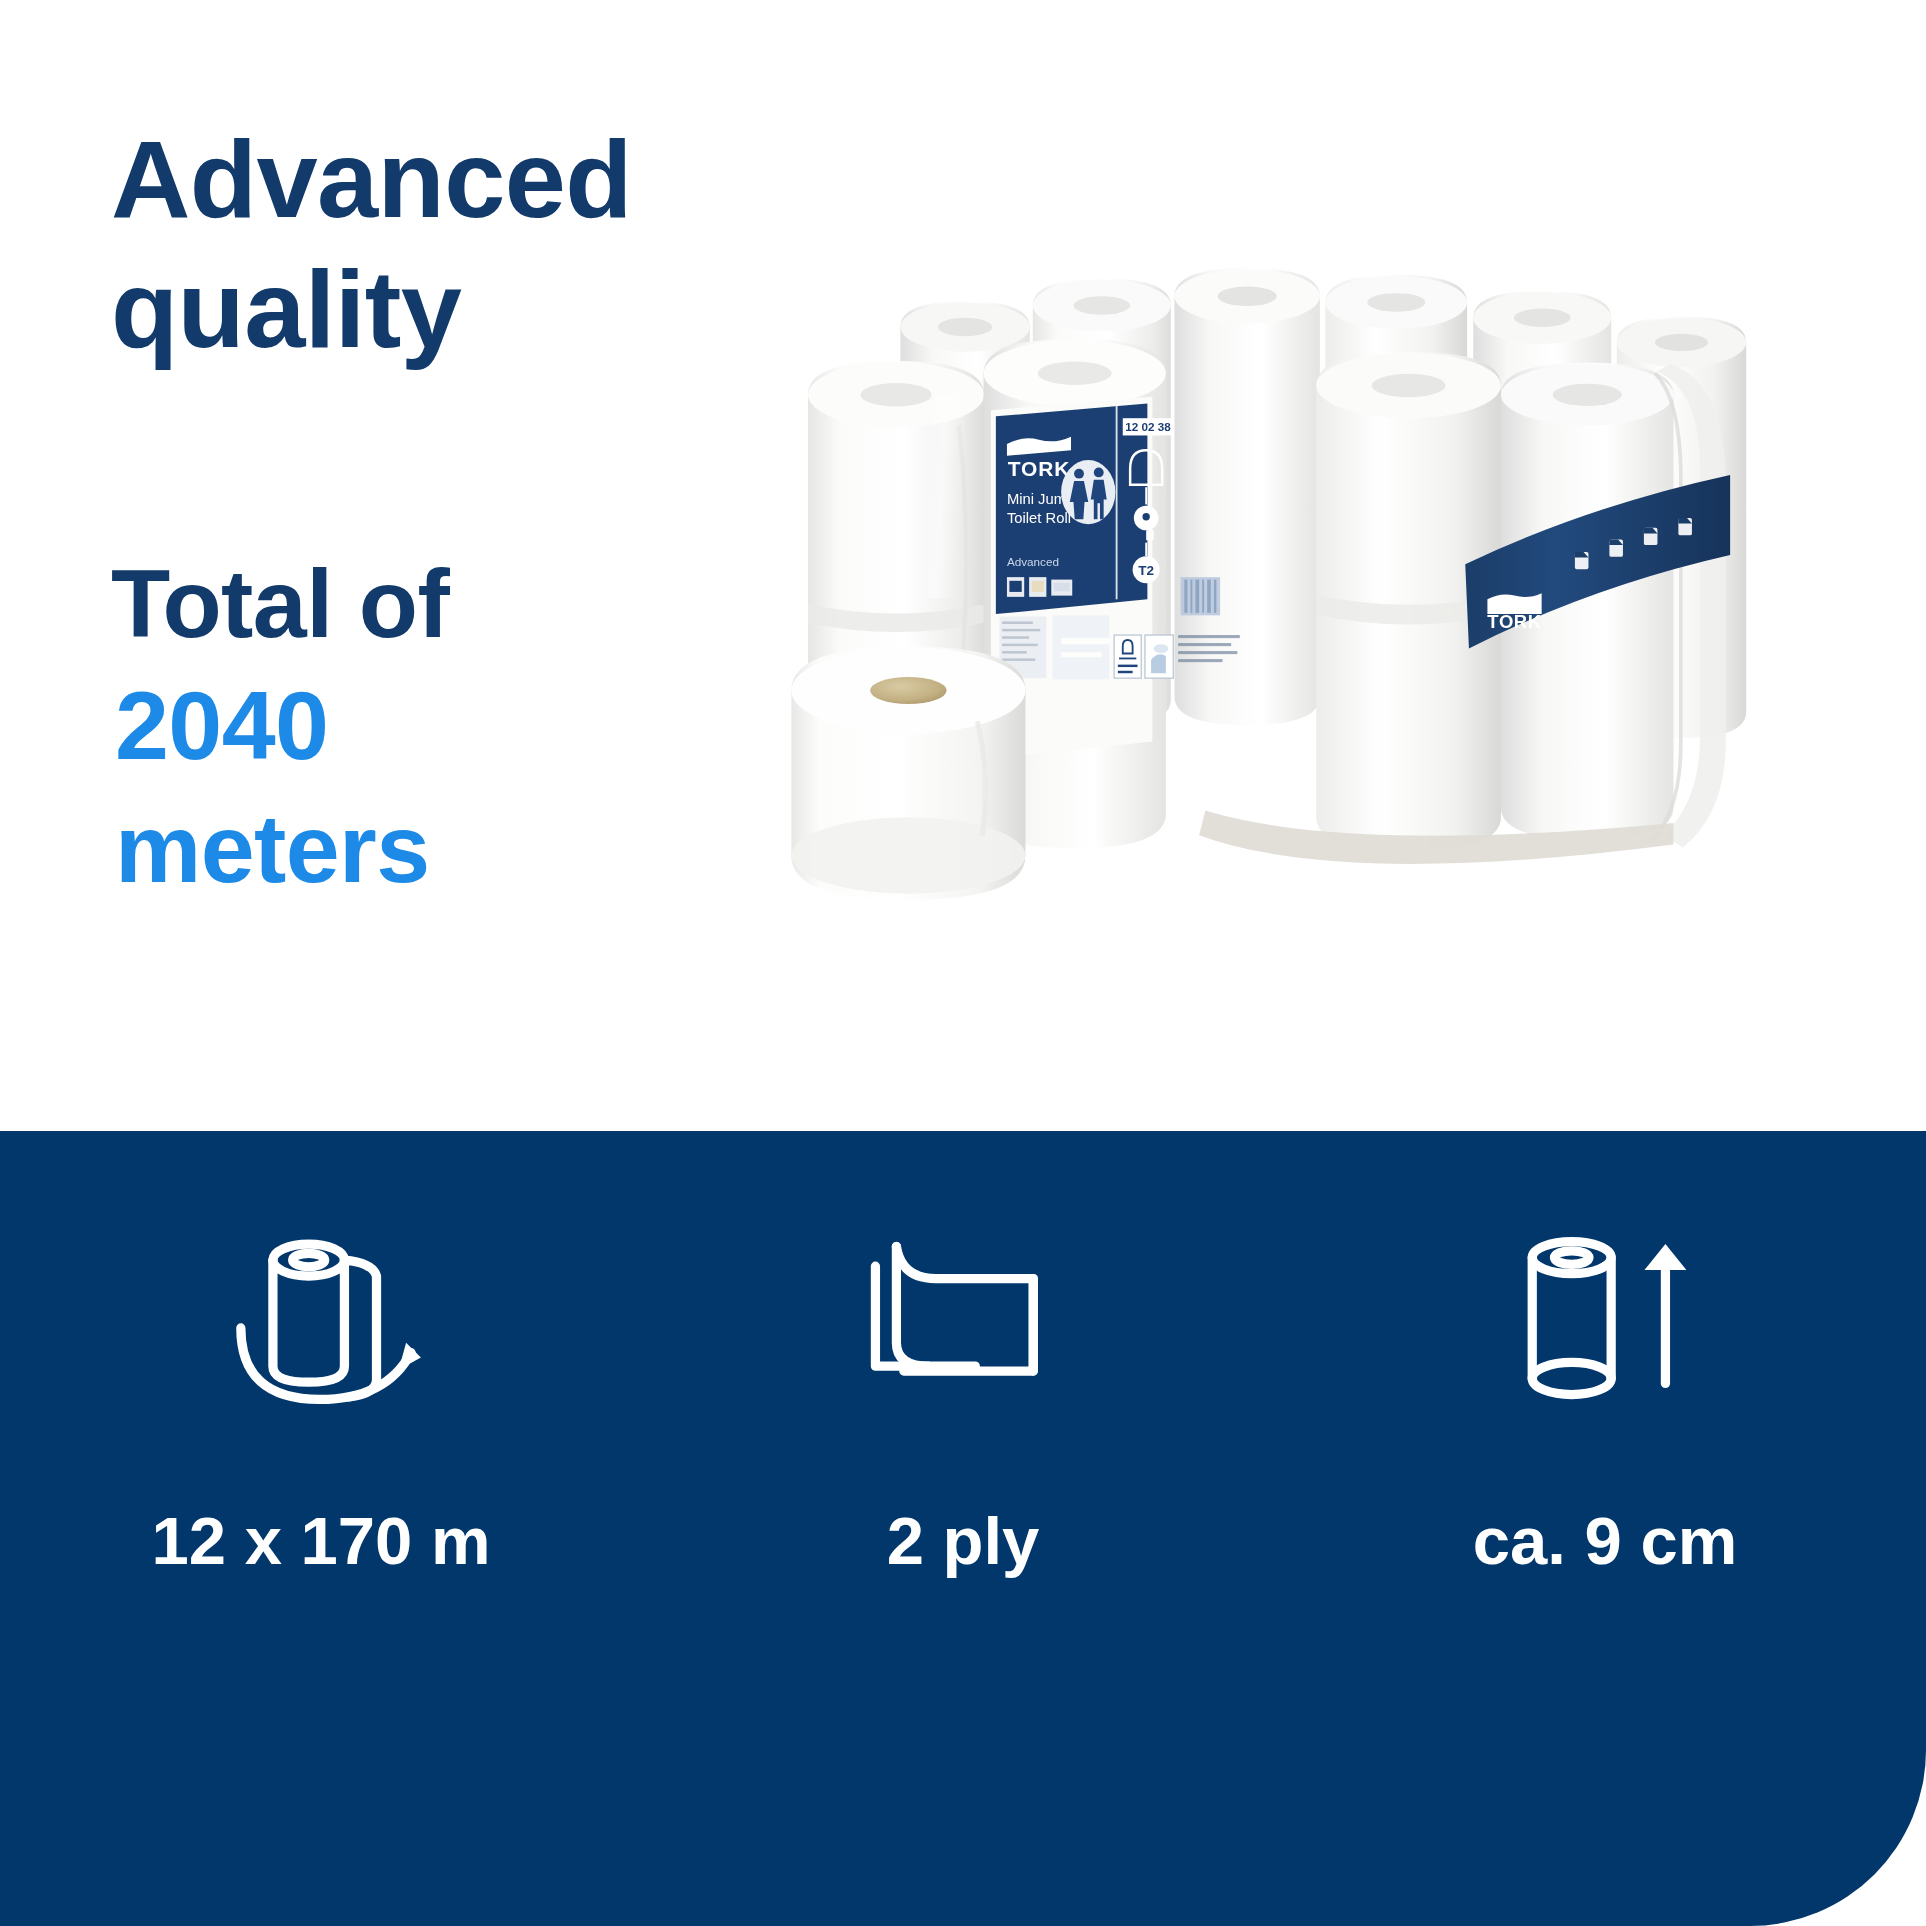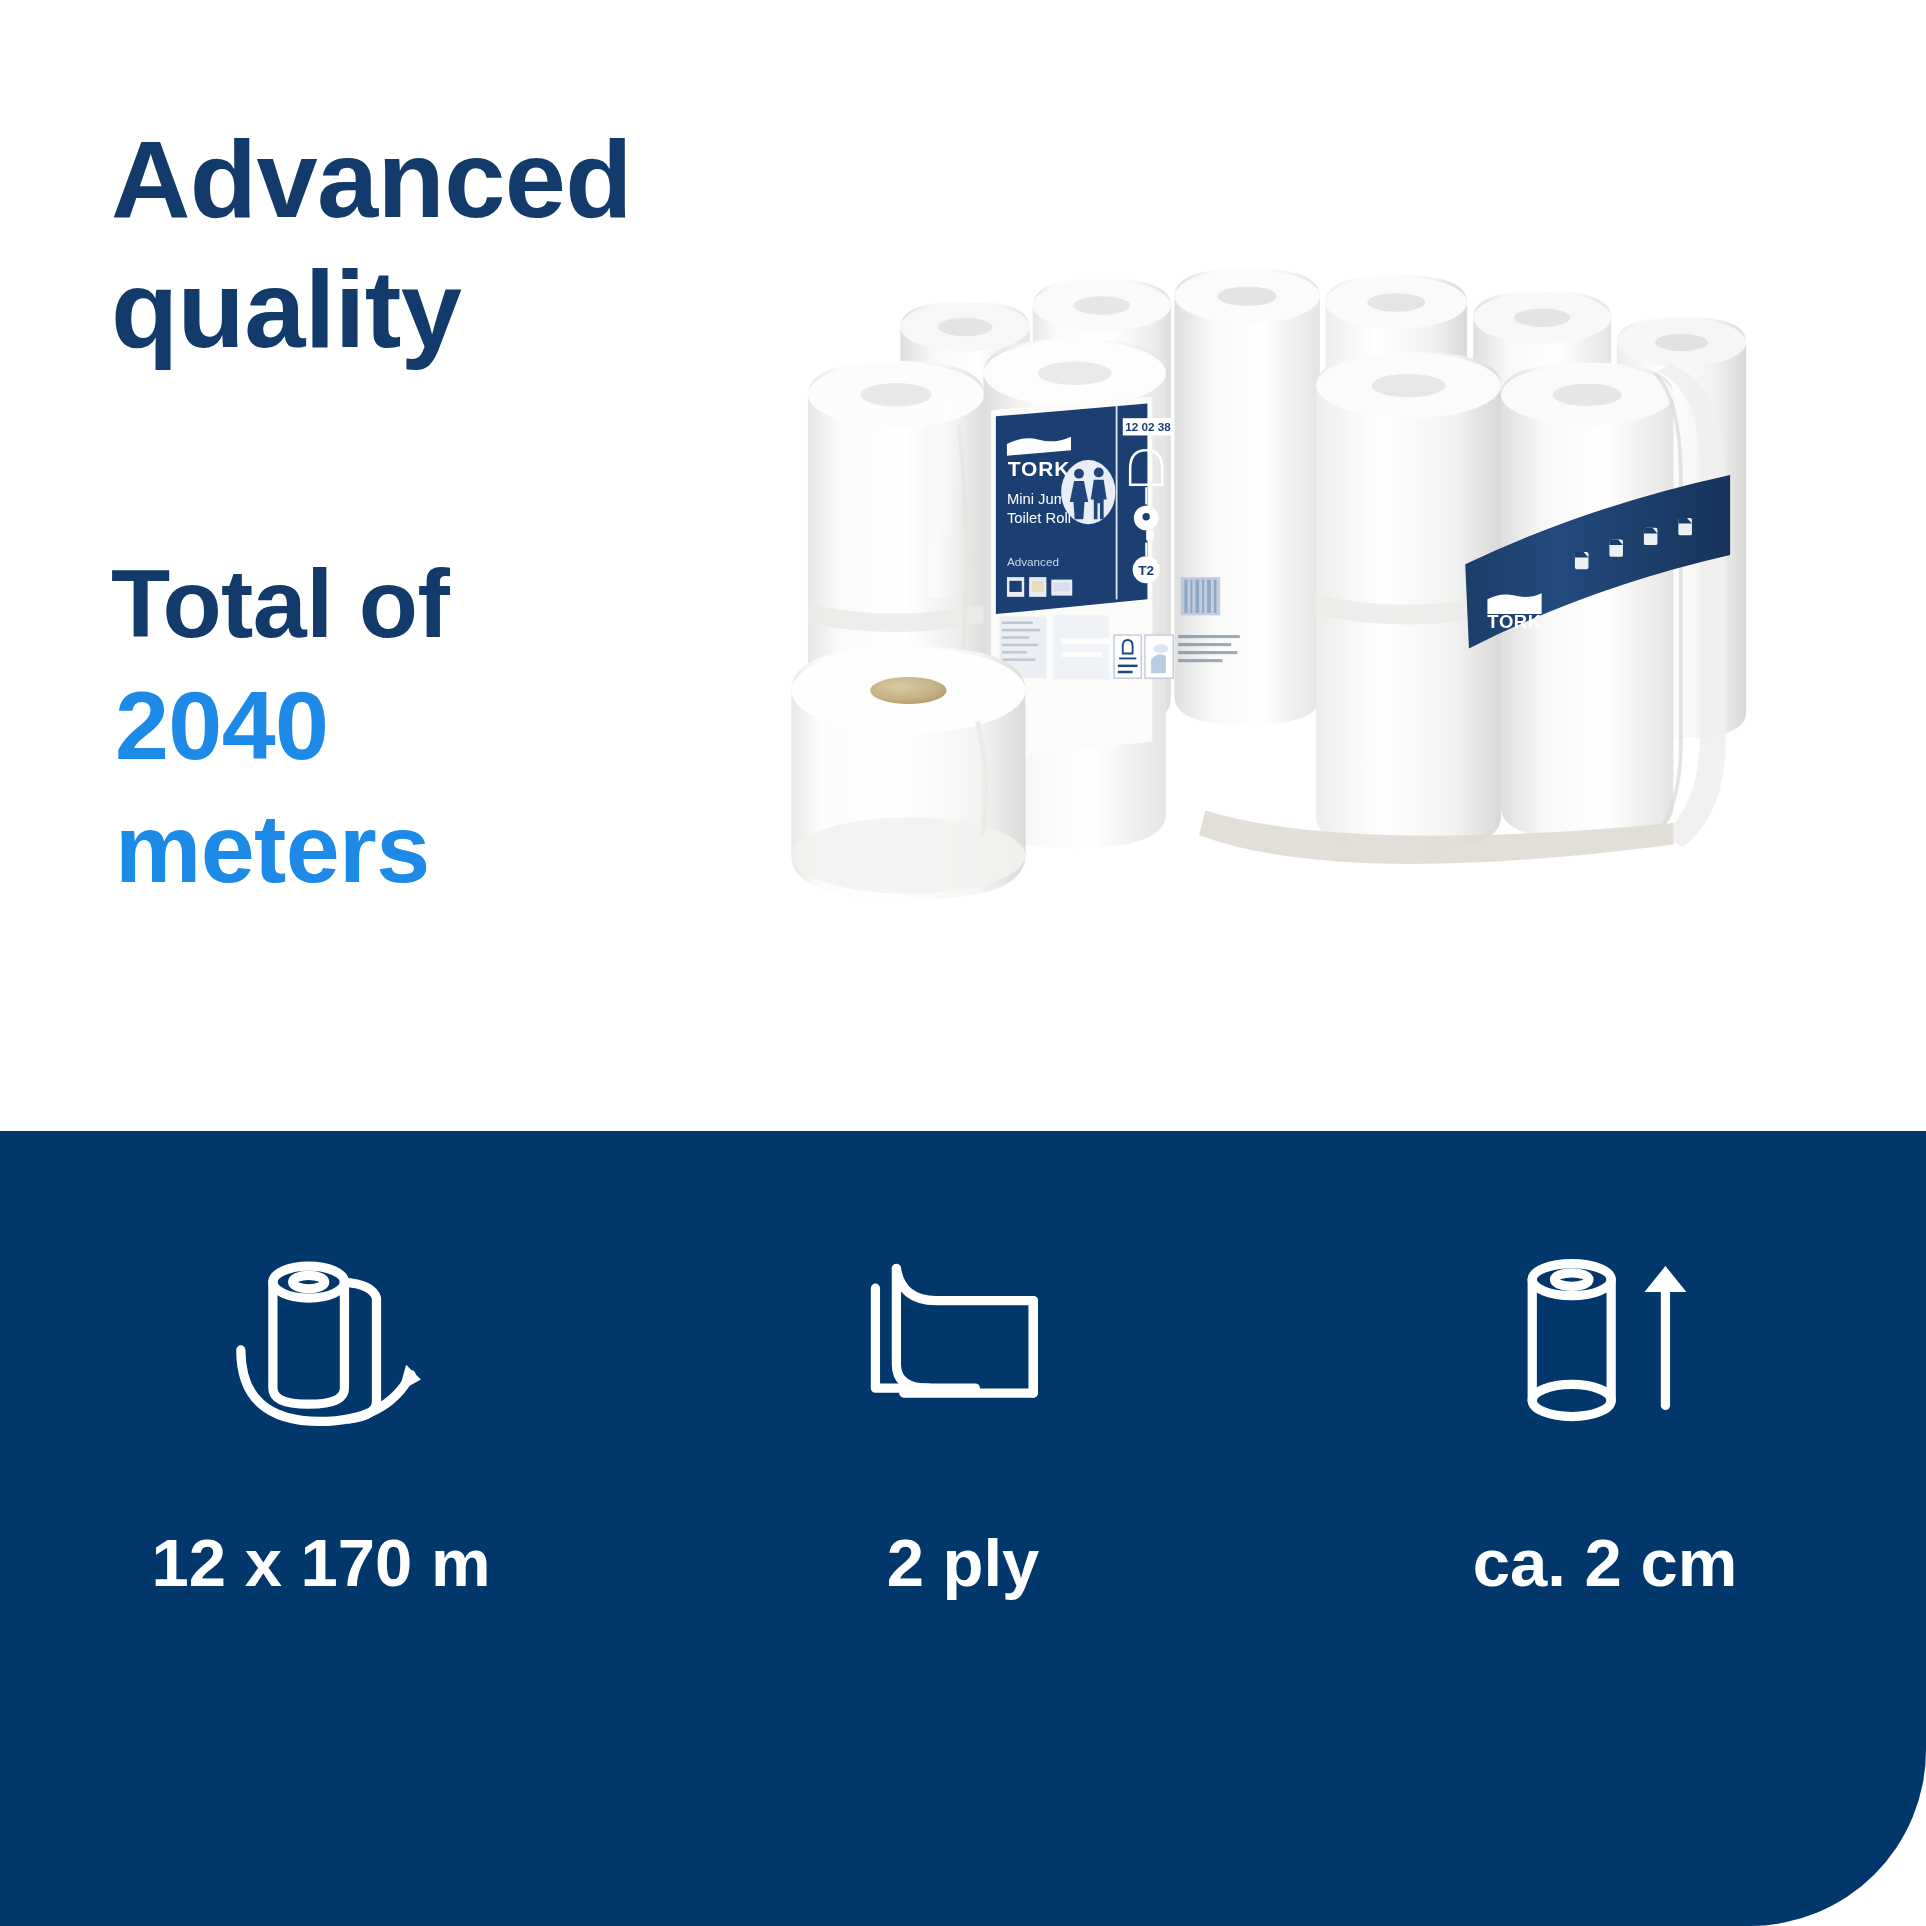--- a/index.html
+++ b/index.html
@@ -60,21 +60,21 @@
     position:absolute;left:0;top:1131px;width:1926px;height:795px;
     background:#02376C;
     border-bottom-right-radius:176px;
     overflow:hidden;
   }
   #spec-row{
     position:absolute;left:0;top:0;width:1926px;height:795px;
     display:flex;
     align-items:flex-start;
     justify-content:space-around;
-    padding-top:110px;
+    padding-top:88px;
     box-sizing:border-box;
   }
   .spec-item{
     width:468px;
     display:flex;
     flex-direction:column;
     align-items:center;
   }
   .spec-icon{
     height:203px;
@@ -388,18 +388,18 @@
             <path d="M180 48 l0 196"></path>
             <ellipse cx="116" cy="48" rx="64" ry="26"></ellipse>
             <ellipse cx="116" cy="48" rx="28" ry="11"></ellipse>
             <ellipse cx="116" cy="244" rx="64" ry="26"></ellipse>
 
             <path d="M268 252 l0 -200"></path>
           </g>
           <path d="M268 26 l34 42 l-68 0 z" fill="#ffffff"></path>
         </svg>
       </div>
-      <div class="spec-label">ca. 2 cm</div>
+      <div class="spec-label">ca. 9 cm</div>
     </div>
 
   </div>
 </div>
 
 
 </body></html>

